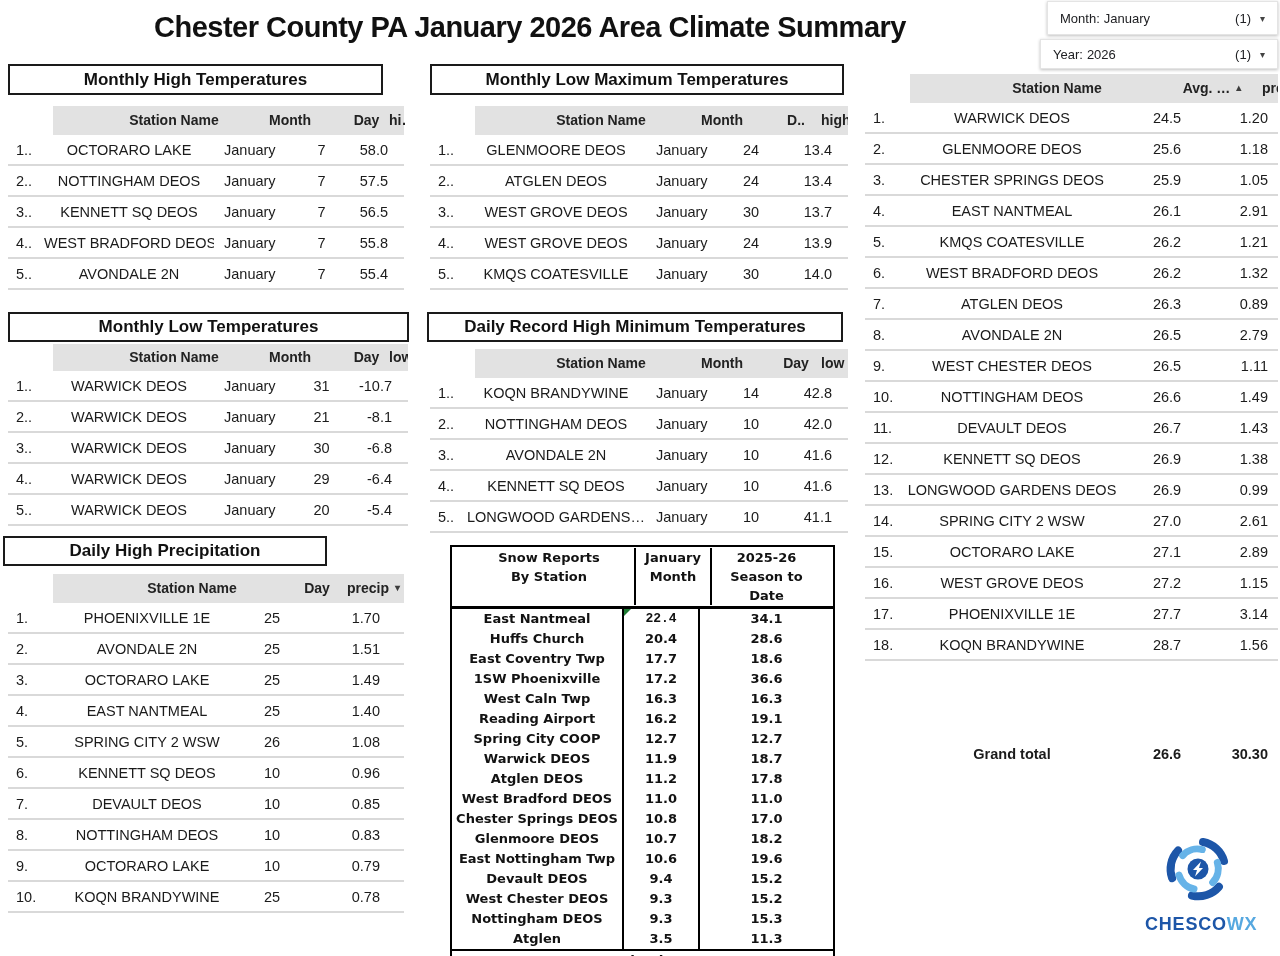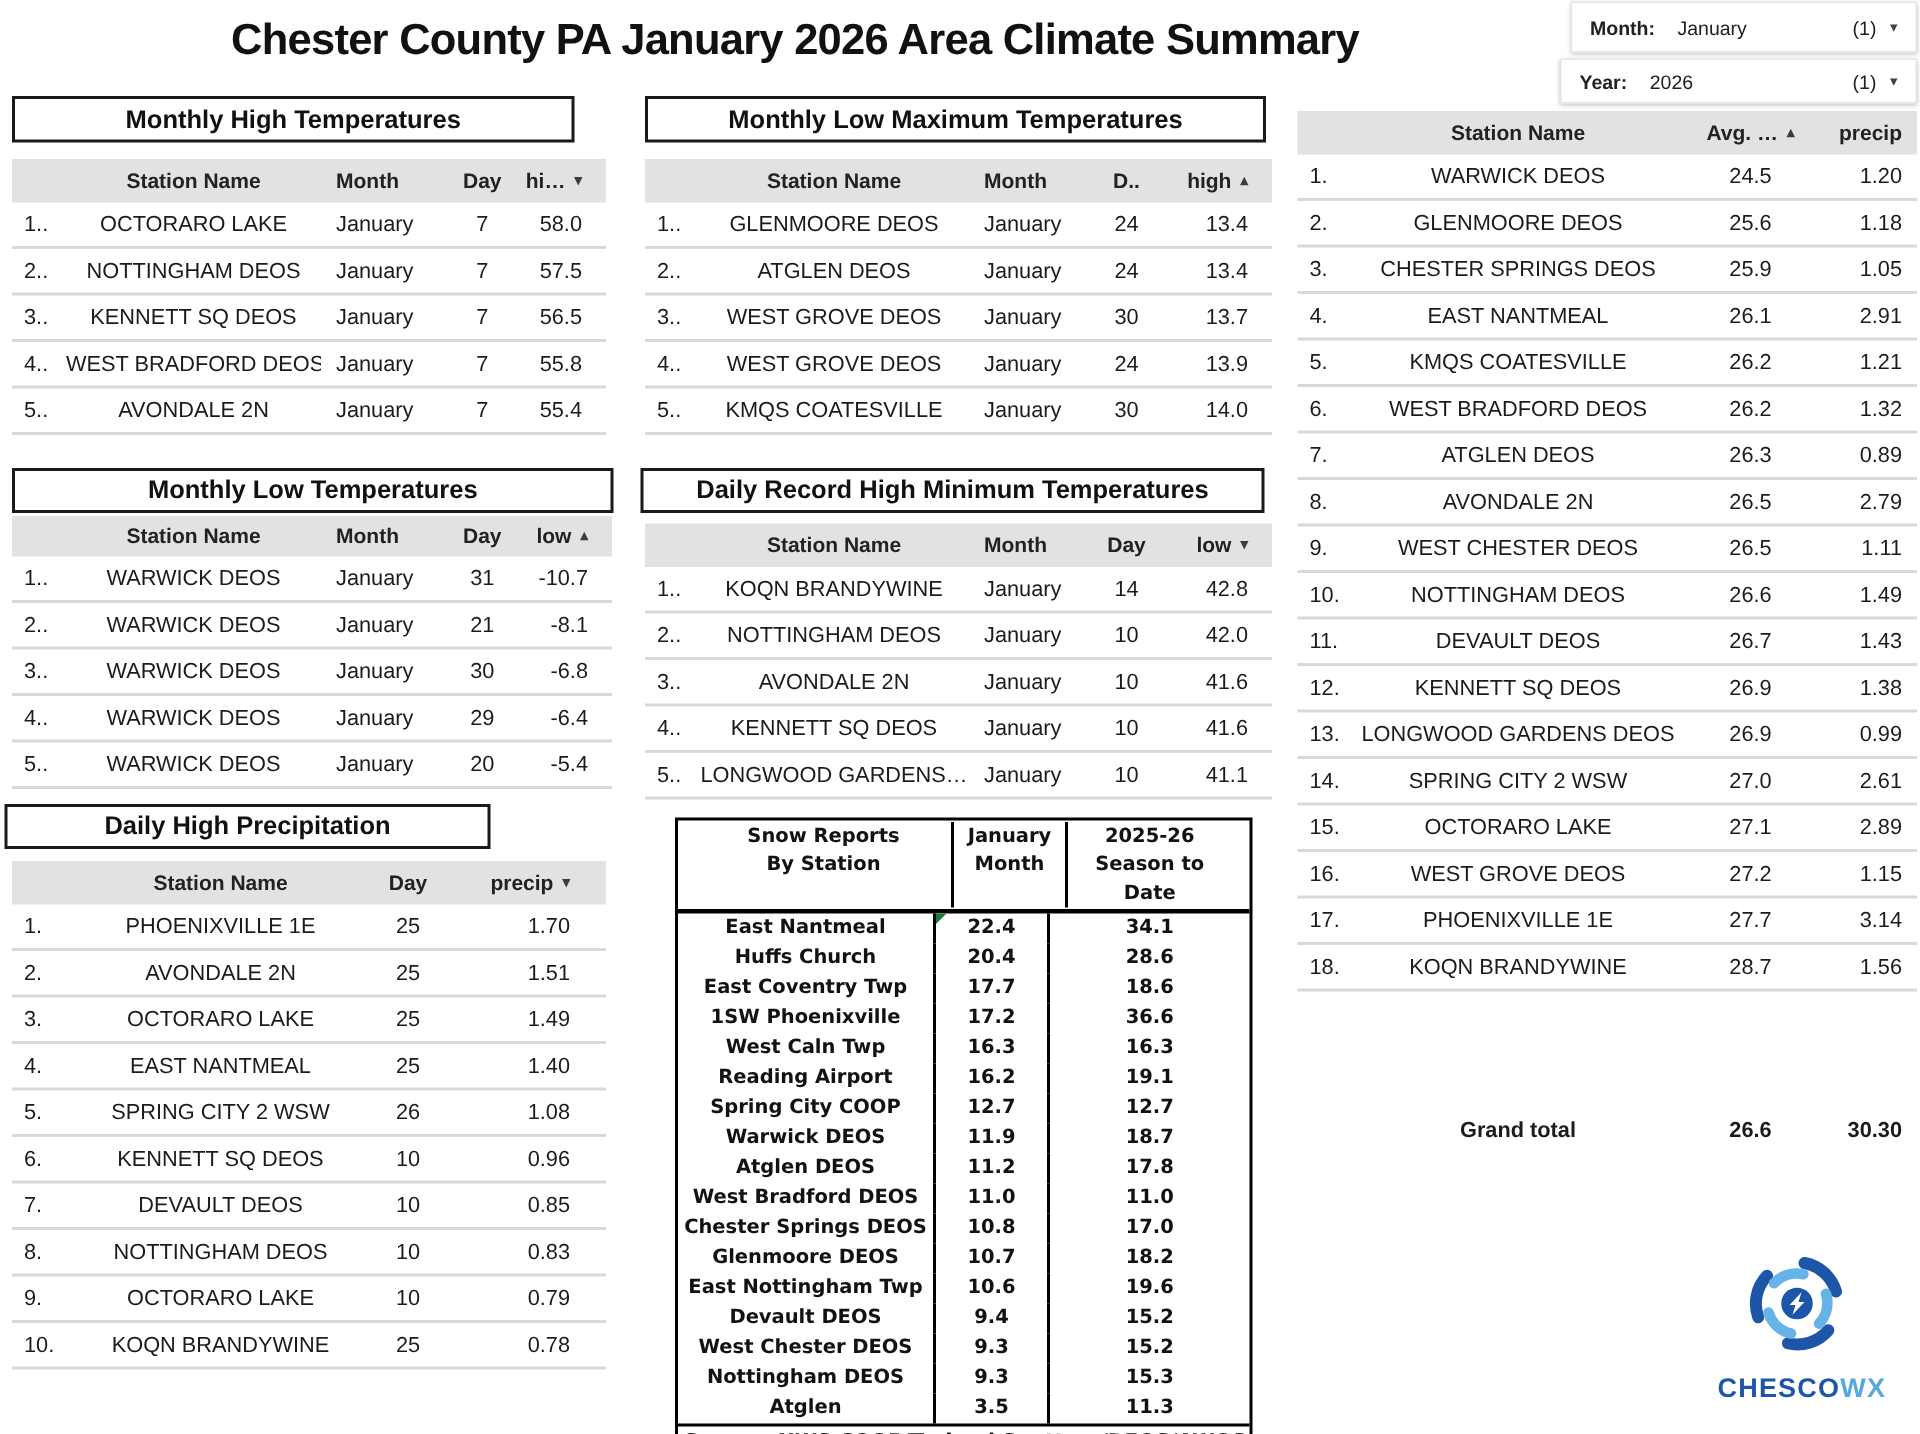--- a/index.html
+++ b/index.html
@@ -9,21 +9,21 @@
 
   .main-title { position:absolute; left:100px; top:11px; width:860px; text-align:center;
     font-size:29px; font-weight:700; color:#111; letter-spacing:-0.5px; }
 
   .title-box { position:absolute; border:2px solid #1a1a1a; background:#fff; text-align:center;
     font-weight:700; font-size:17px; color:#111; }
   .title-box span { display:block; }
 
   .tbl { position:absolute; font-size:14.5px; color:#1b1b1b; }
   .t-head { display:grid; background:#e2e2e2; height:29px; line-height:29px;
-    font-weight:700; font-size:14px; color:#222; }
+    font-weight:700; font-size:14px; color:#222;margin-left:45px; }
   .t-body .t-row { display:grid; height:31px; line-height:31px; border-bottom:2px solid #d9d9d9; }
 
   .cols5L .t-head, .cols5L .t-row { grid-template-columns:36px 170px 85px 45px 1fr; }
   .cols5M .t-head, .cols5M .t-row { grid-template-columns:36px 180px 80px 50px 1fr; }
   .cols4P .t-head, .cols4P .t-row { grid-template-columns:44px 190px 60px 1fr; }
   .cols3R .t-head, .cols3R .t-row, .grand { grid-template-columns:42px 210px 100px 1fr; }
 
   .cell { overflow:hidden; white-space:nowrap; }
   .c-num { padding-left:8px; }
   .c-station { text-align:center; }
@@ -35,34 +35,34 @@
   .c-precip { text-align:right; padding-right:10px; }
   .arrow { font-size:10px; margin-left:6px; color:#3c3c3c; position:relative; top:-2px; }
 
   .grand { position:absolute; left:865px; top:738px; width:413px; display:grid;
     height:33px; line-height:33px; font-weight:700; font-size:14.5px; }
 
   
   .filter { position:absolute; display:flex; align-items:center; background:#fff;
     border:1px solid #e4e4e4; box-shadow:0 1px 3px rgba(0,0,0,0.25);
     font-size:13px; color:#202124; padding:0 12px; }
-  .f-label { font-weight:700; margin-right:15px; }
+  .f-label { font-weight:400; margin-right:4px; }
   .f-count { margin-left:auto; }
   .f-caret { margin-left:9px; font-size:10px; color:#444; }
 
   
   .snow { position:absolute; left:450px; top:545px; width:385px; border:2px solid #000;
     background:#fff; font-family:"DejaVu Sans", sans-serif; font-weight:700; color:#121212; }
   .snow-head { display:grid; grid-template-columns:170px 76px 1fr; border-bottom:3px solid #000;
     font-size:13px; line-height:19px; padding:1px 12px; text-align:center; }
   .snow-head .hc.bl { border-left:2px solid #000; }
   .snow-body .t-row { display:grid; grid-template-columns:170px 76px 1fr; height:20px;
     line-height:20px; font-size:13px; text-align:center; }
   .snow-body .c-smonth, .snow-body .c-sseason { border-left:2px solid #000; }
-  .snow-body .t-row:first-child .c-smonth { position:relative; }
+  .snow-body .t-row:first-child .c-smonth { position:relative;font-family:Liberation Mono, monospace; }
   .snow-body .t-row:first-child .c-smonth::before { content:""; position:absolute; left:0; top:0;
     border-top:7px solid #1e7b34; border-right:7px solid transparent; }
   .snow-source { border-top:2px solid #000; font-size:13.5px; line-height:21px;
     padding-left:4px; white-space:nowrap; }
 
   
   .logo { position:absolute; left:1145px; top:832px; width:106px; text-align:center; }
   .logo-text { font-size:18px; font-weight:700; letter-spacing:0.8px; margin-top:2px; }
   .logo-text .ld { color:#1d56a8; }
   .logo-text .ll { color:#56a8e0; }

